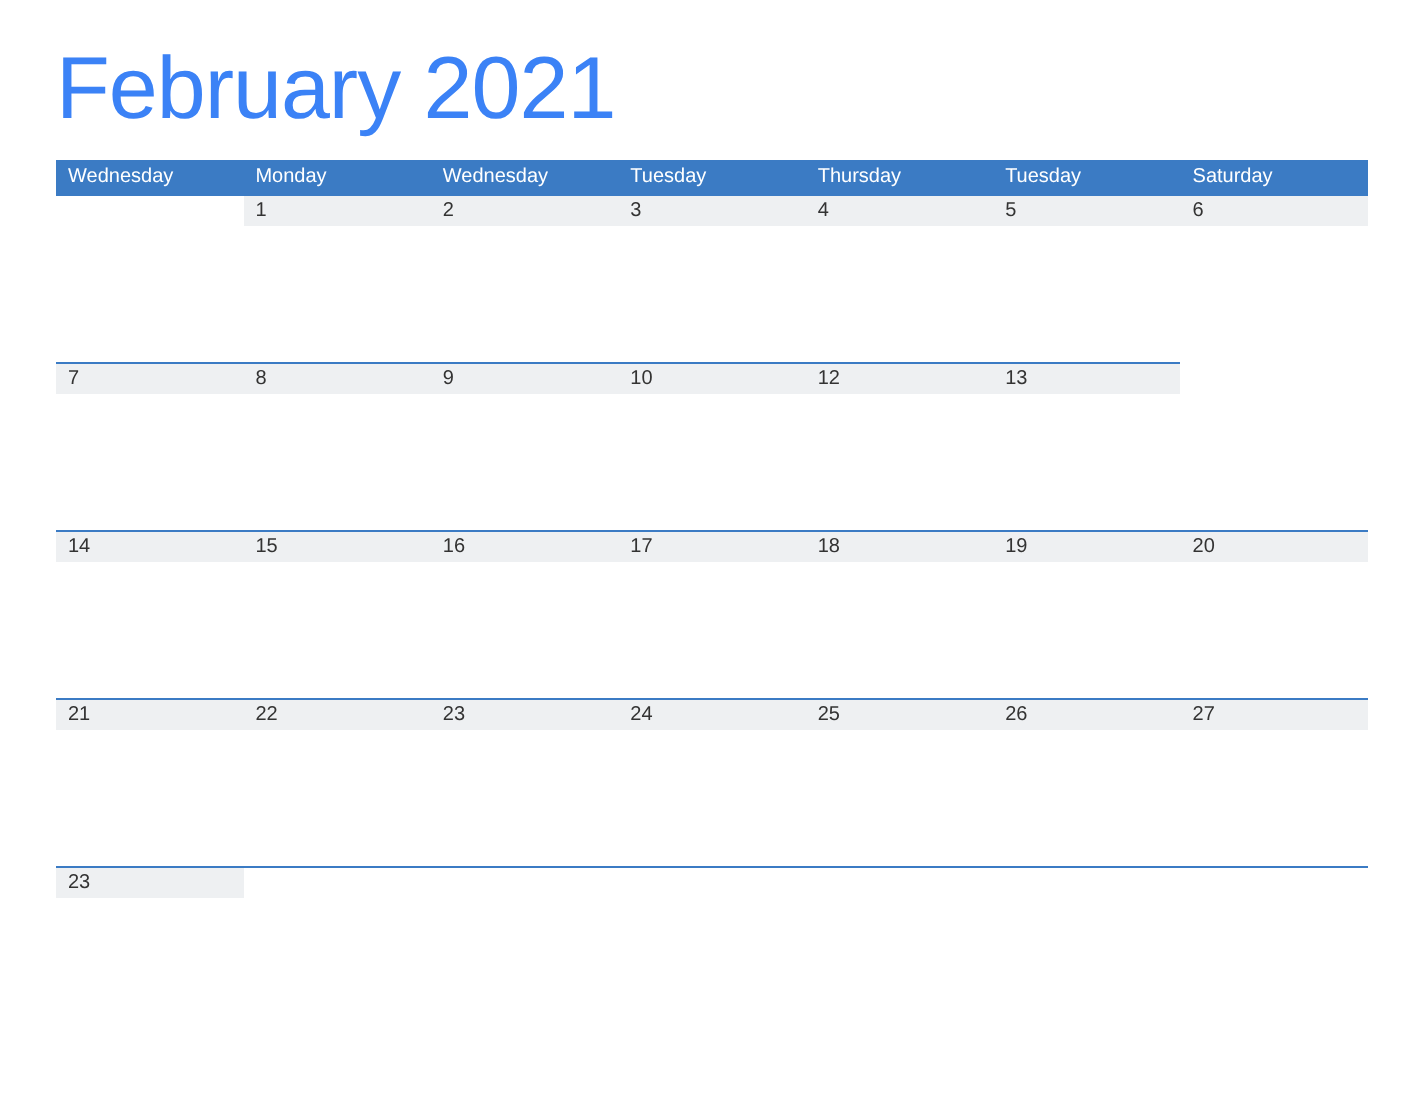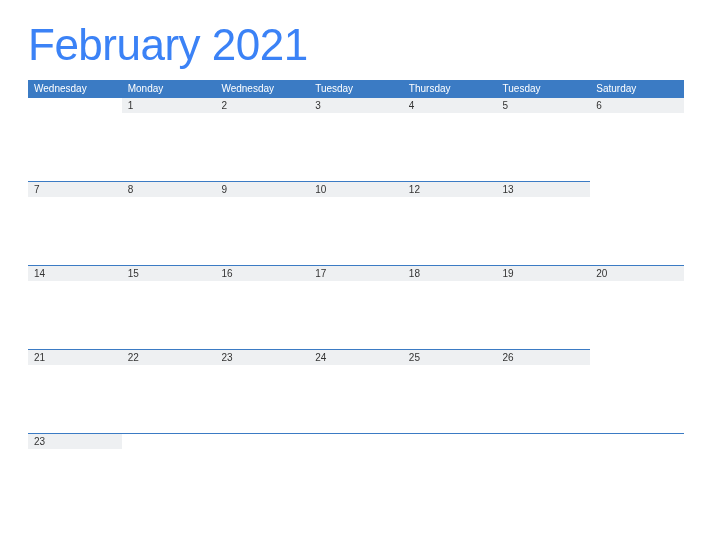--- a/index.html
+++ b/index.html
@@ -180,20 +180,23 @@
       </div>
     <div class="day-cell">
         <div class="day-number-band">24</div>
       </div>
     <div class="day-cell">
         <div class="day-number-band">25</div>
       </div>
     <div class="day-cell">
         <div class="day-number-band">26</div>
       </div>
+    <div class="day-cell">
+        <div class="day-number-band">27</div>
+      </div>
   </div>
 
   <div class="week-row">
     <div class="day-cell">
         <div class="day-number-band">23</div>
       </div>
     <div class="day-cell empty">
         <div class="day-number-band"></div>
       </div>
     <div class="day-cell empty">

